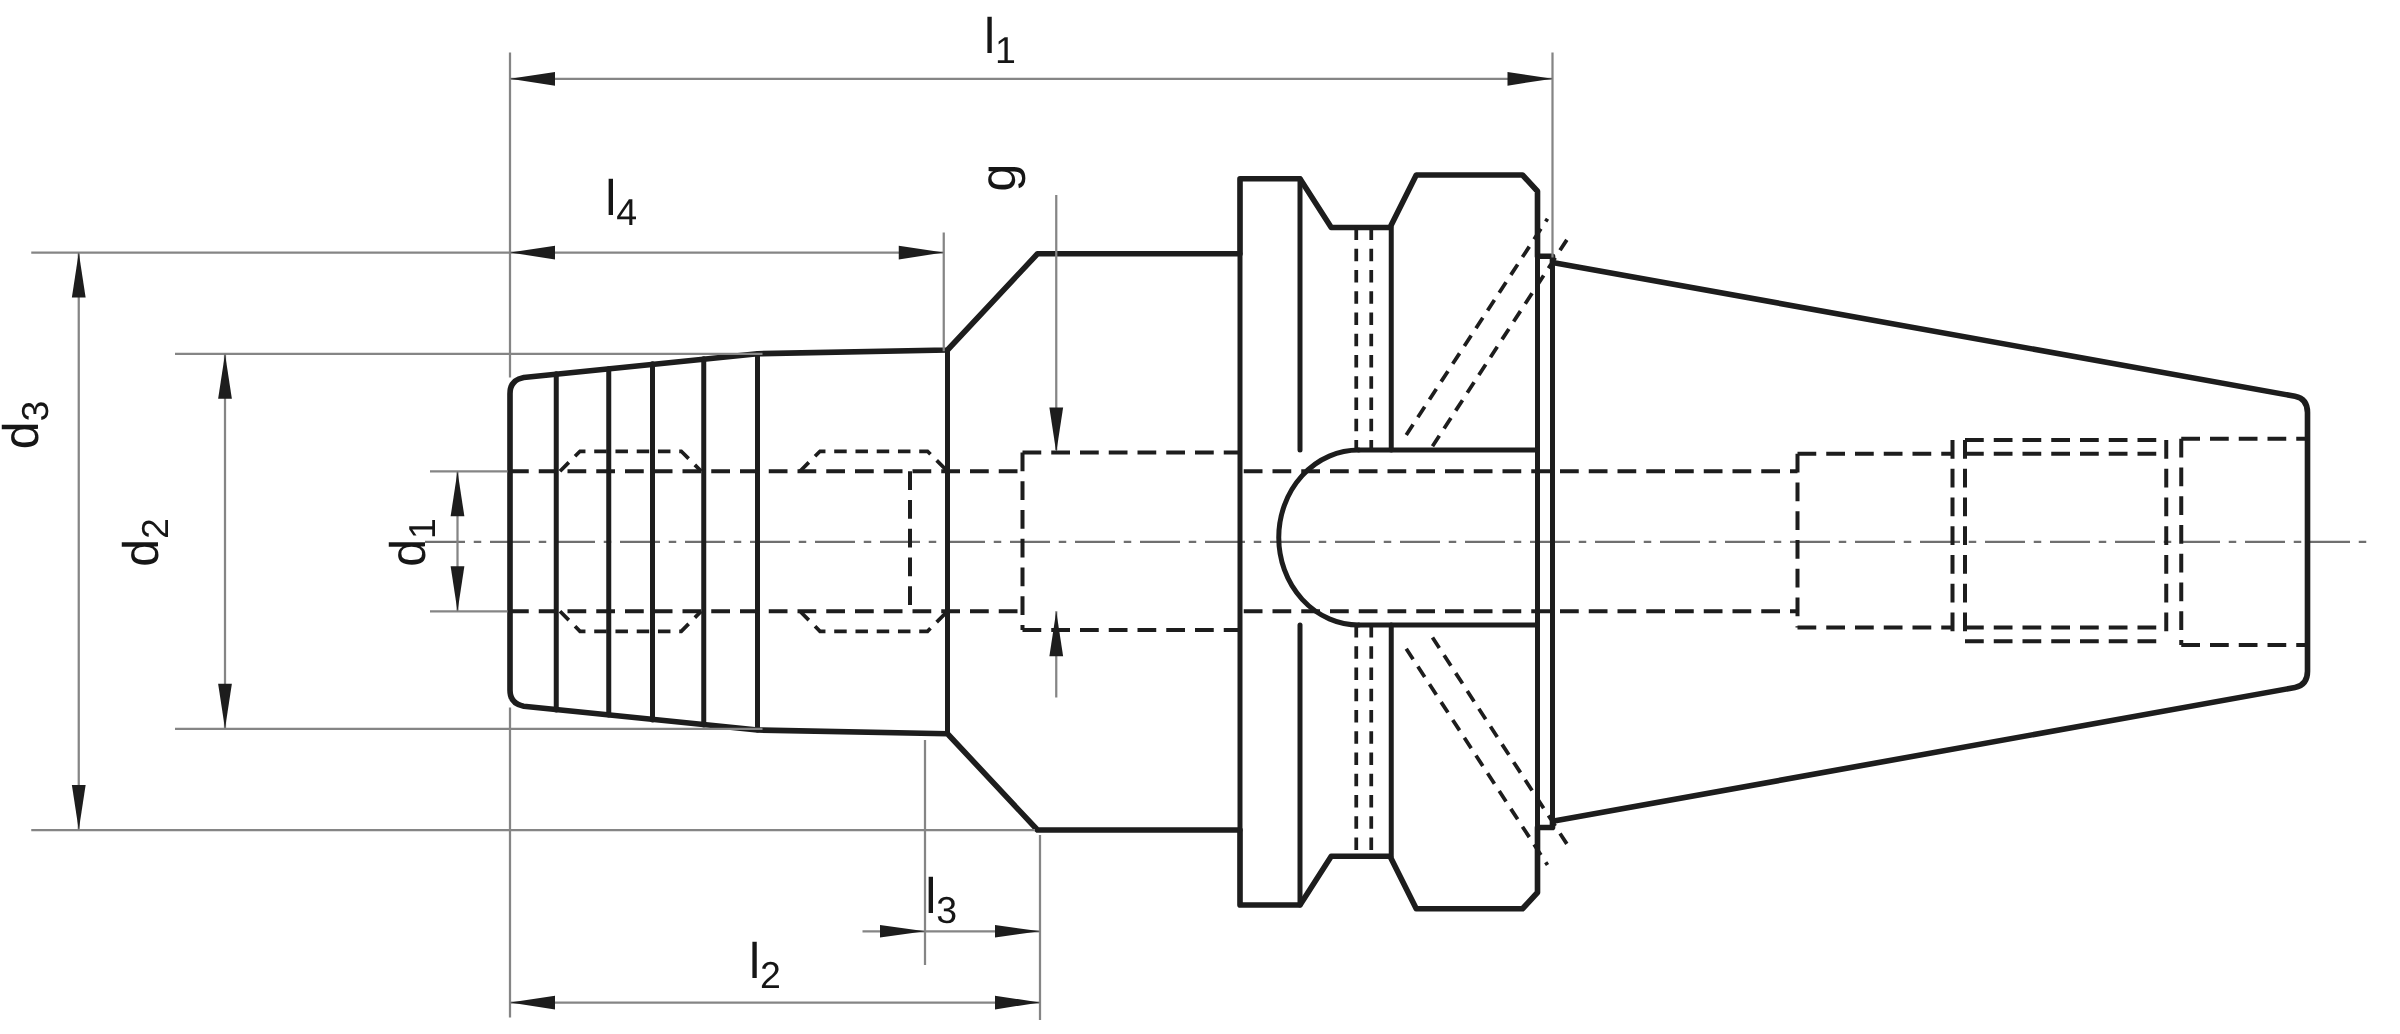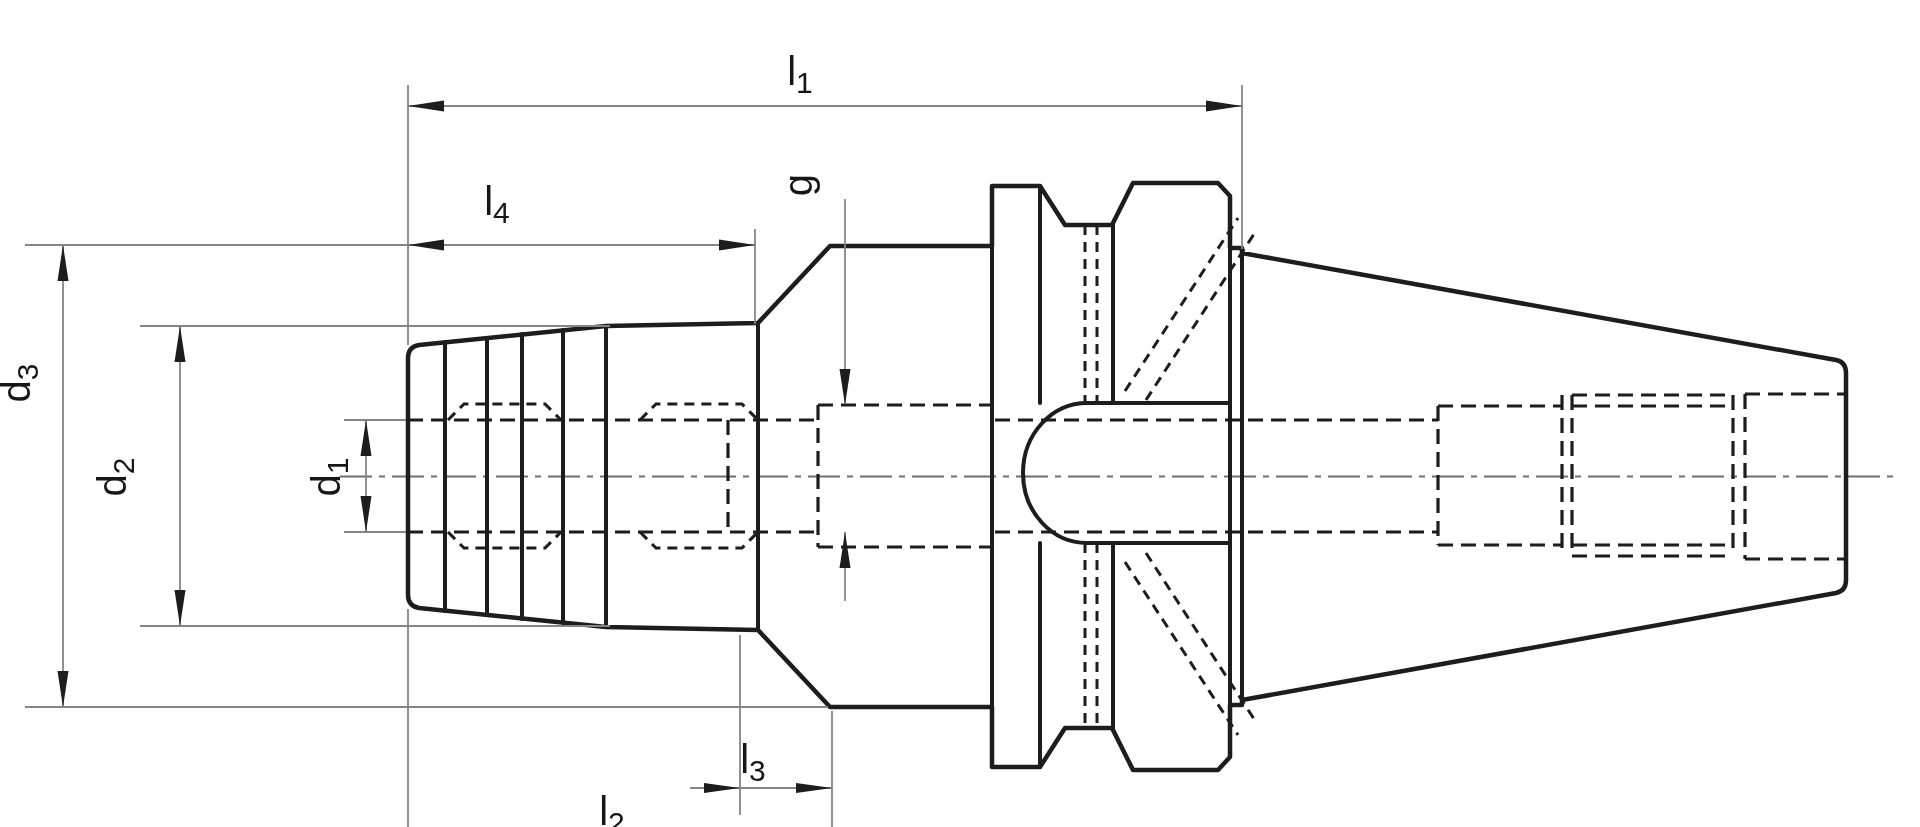--- a/index.html
+++ b/index.html
@@ -1,21 +1,21 @@
 <!DOCTYPE html>
 <html style="--bg: #ffffff; --line: #1d1d1d; --dim: #858585;"><head>
 <meta charset="utf-8">
 <style>
   :root{
     --bg:#ffffff;
     --line:#1d1d1d;
     --dim:#858585;
   }
   html,body{margin:0;padding:0;background:var(--bg);width:1920px;height:827px;overflow:hidden;}
-  .stage{width:1920px;height:686px;position:relative;background:var(--bg);margin-top:43px;}
+  .stage{width:1920px;height:686px;position:relative;background:var(--bg);}
   svg{display:block;}
   .outline{stroke:var(--line);stroke-width:4.5;fill:none;stroke-linejoin:round;stroke-linecap:round;}
   .solid{stroke:var(--line);stroke-width:4;fill:none;stroke-linecap:round;}
   .hidden-l{stroke:var(--line);stroke-width:3.2;fill:none;stroke-dasharray:15 8;stroke-linecap:butt;}
   .hidden-f{stroke:var(--line);stroke-width:3;fill:none;stroke-dasharray:10 7;stroke-linecap:butt;}
   .dim{stroke:var(--dim);stroke-width:1.8;fill:none;}
   .cline{stroke:#6f6f6f;stroke-width:1.8;fill:none;stroke-dasharray:32 7 6 7;}
   .arrow{fill:var(--line);stroke:none;}
   text{font-family:"Liberation Sans","DejaVu Sans",sans-serif;fill:#161616;font-size:40px;}
   text .sub{font-size:30px;}

